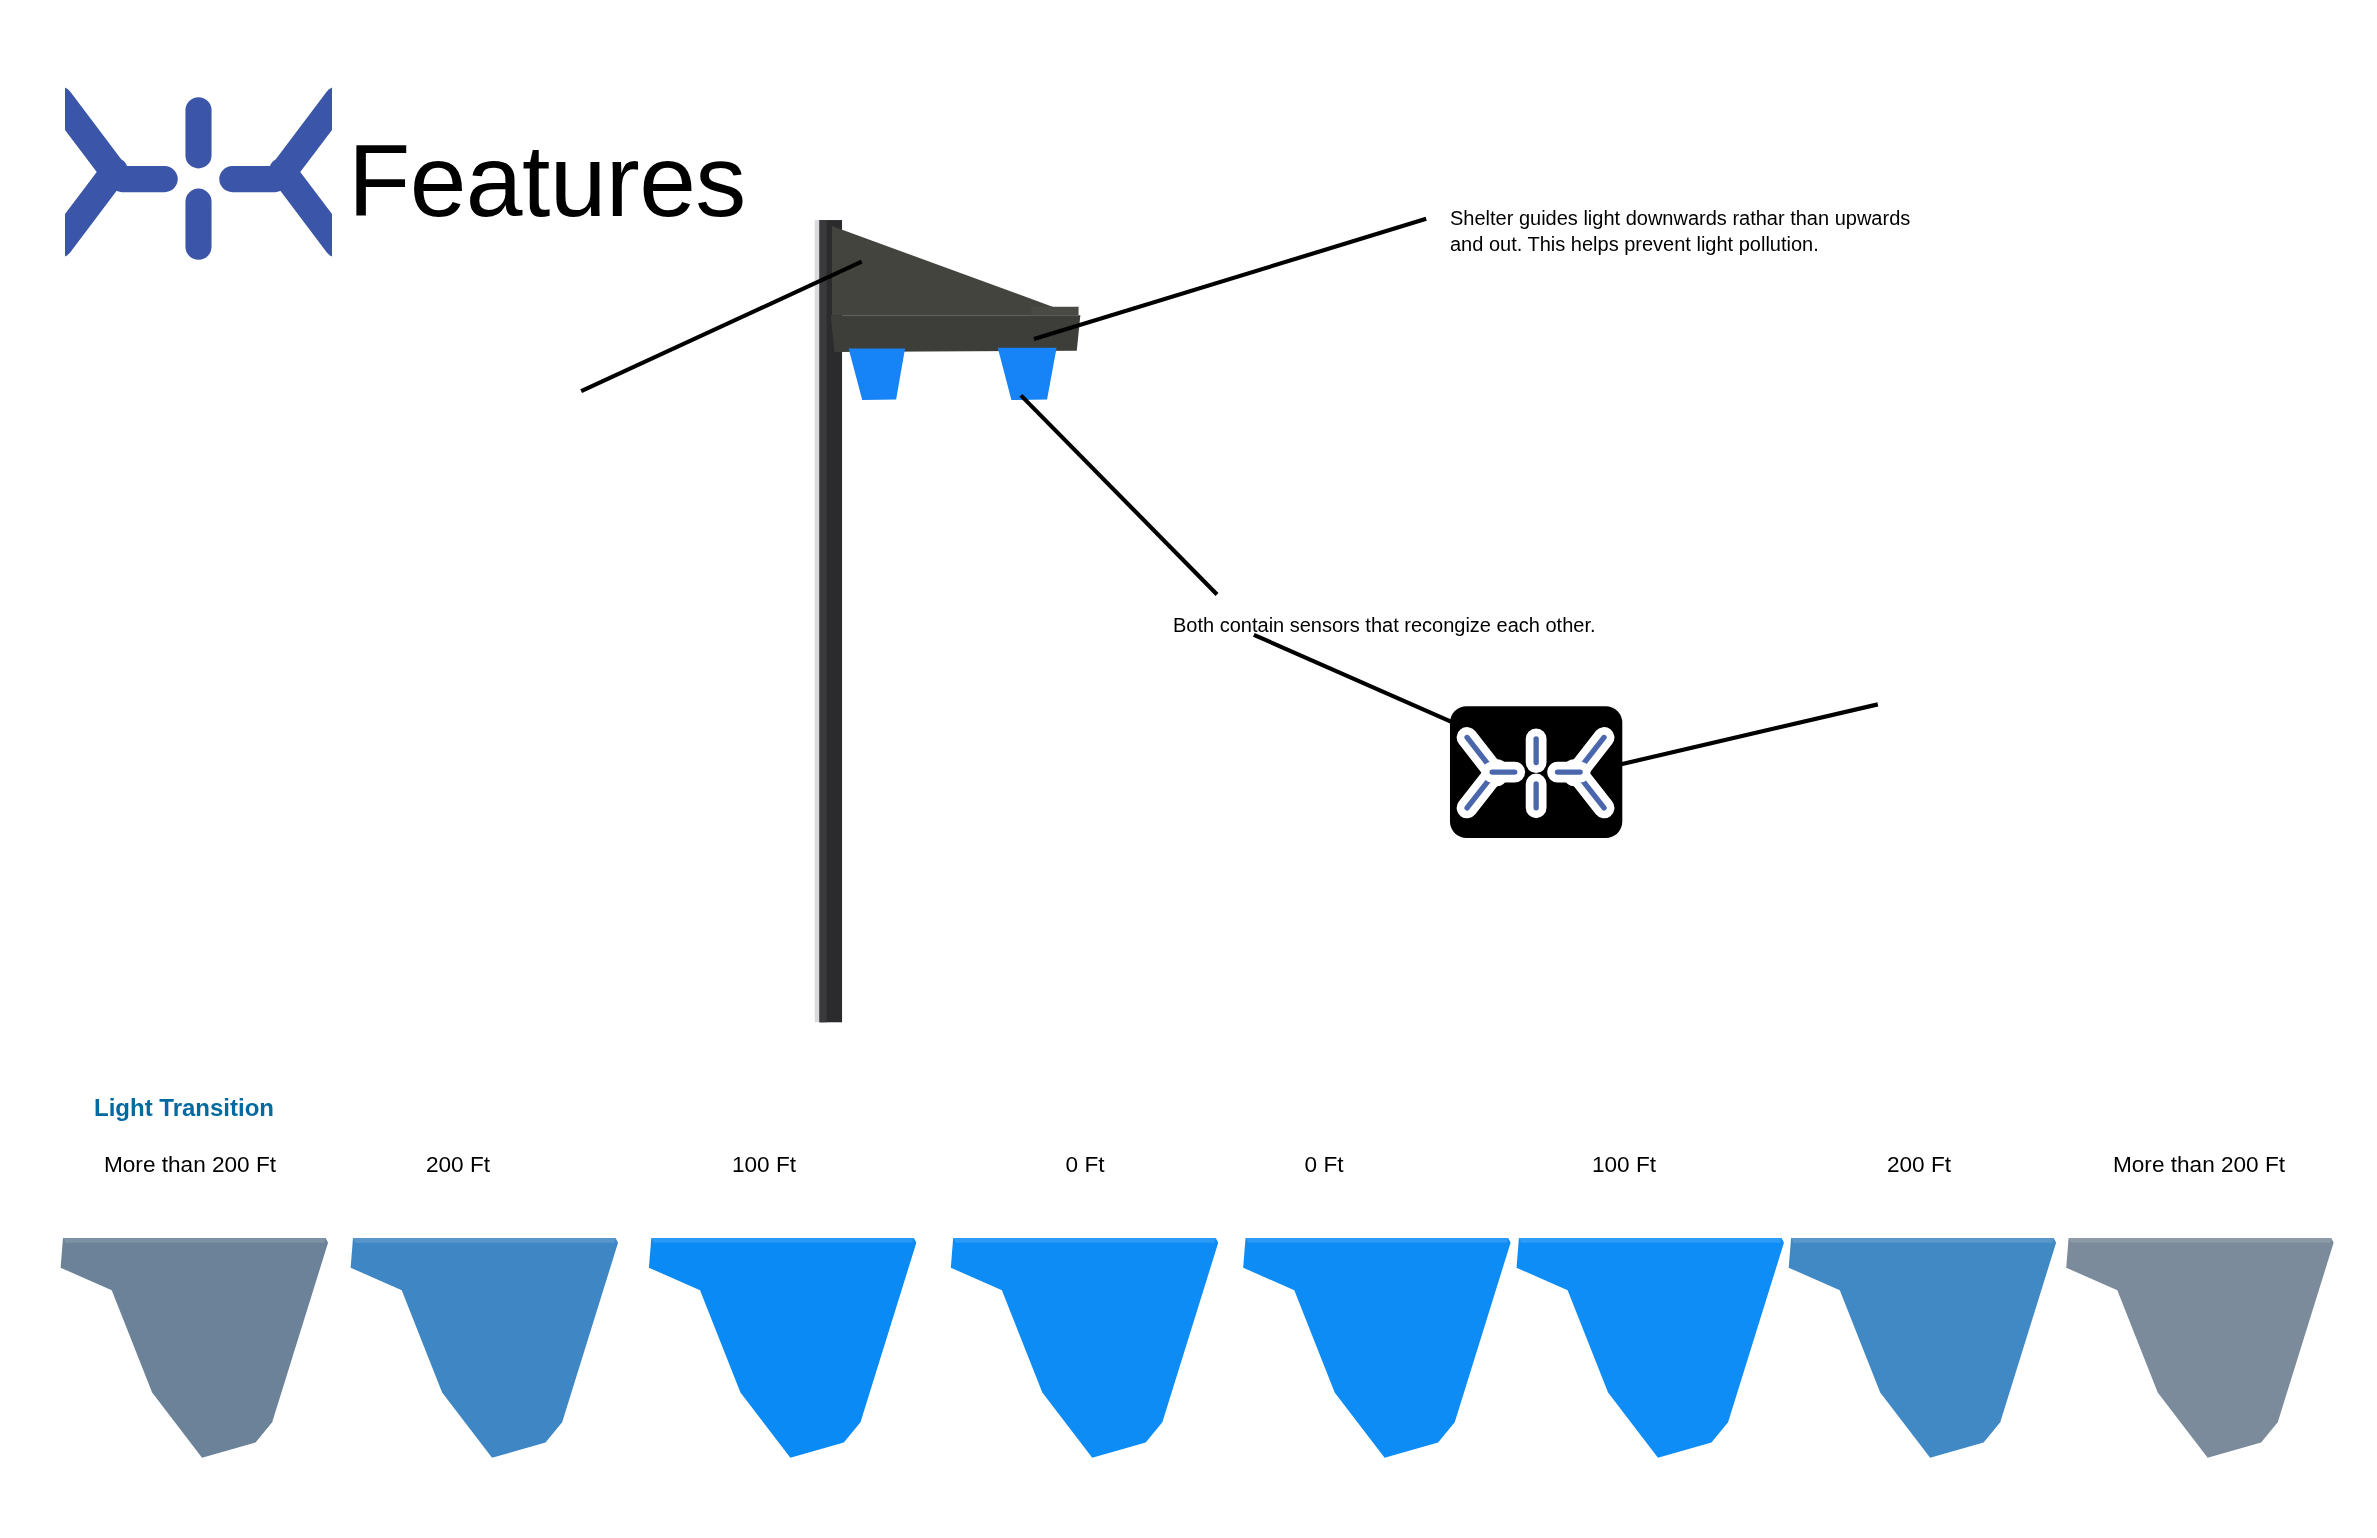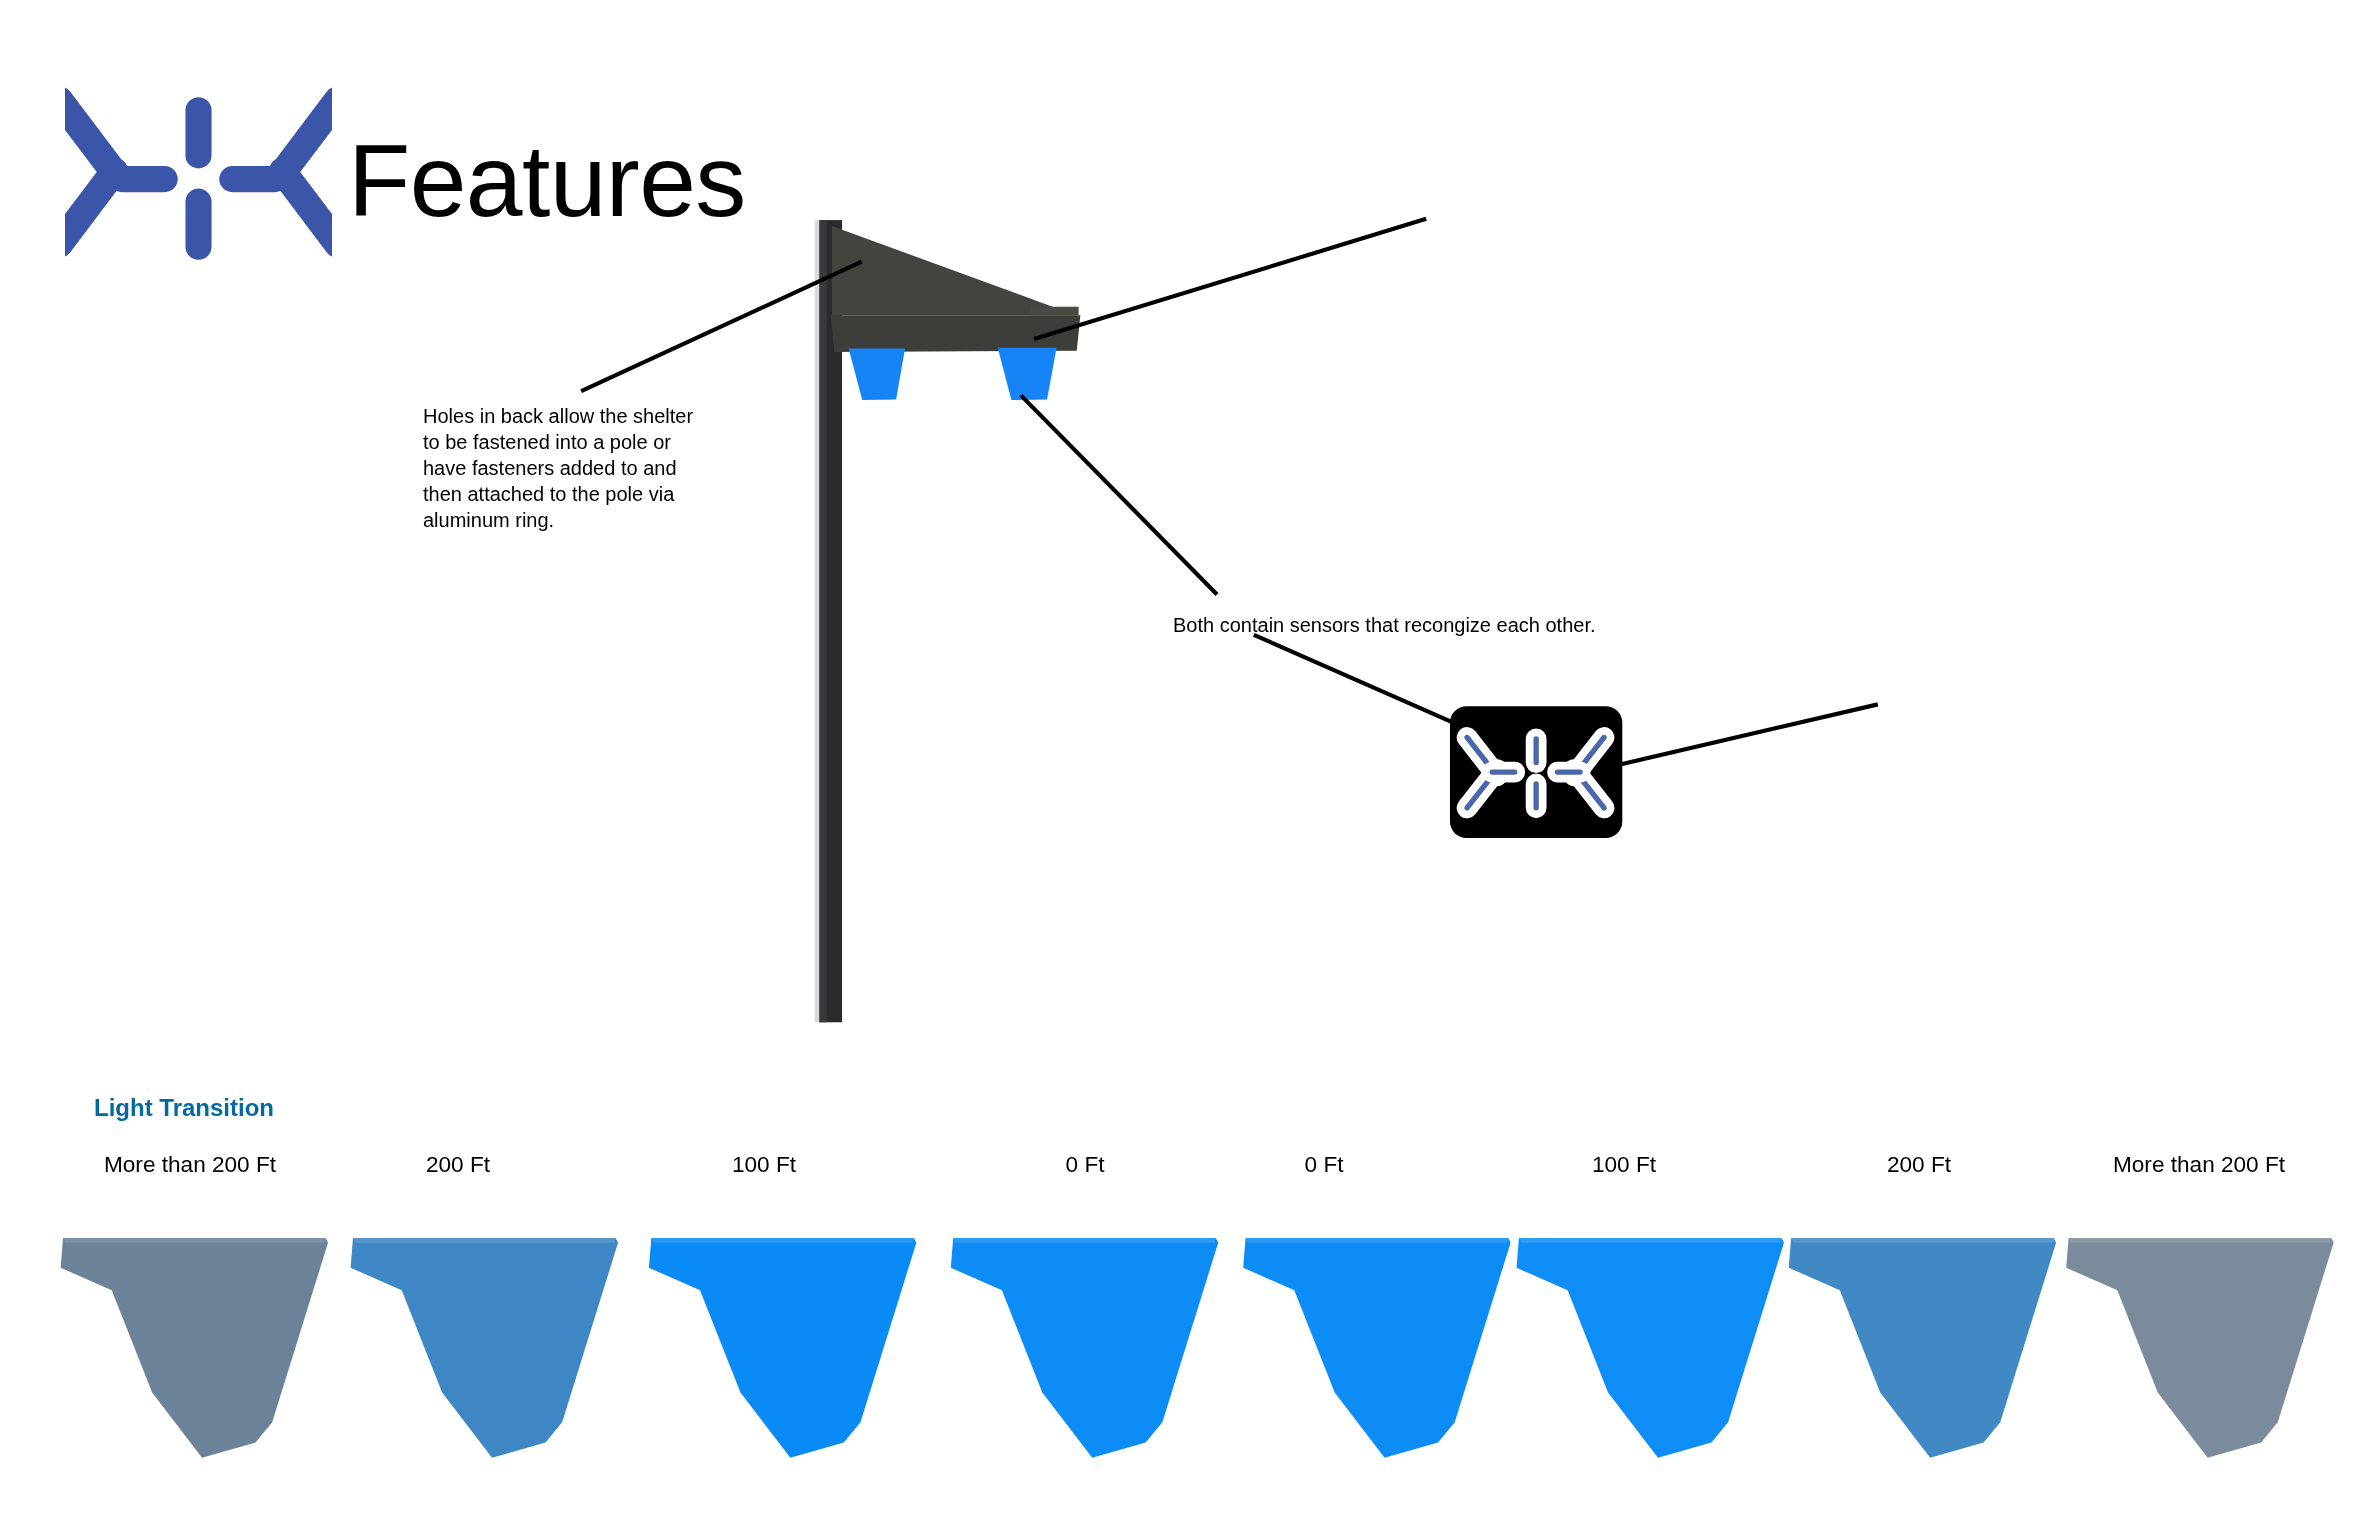--- a/index.html
+++ b/index.html
@@ -158,21 +158,21 @@
           <rect x="2663" y="1275" width="22" height="104" rx="11" transform="rotate(-38 2674 1327)"></rect>
           <rect x="2574" y="1232" width="22" height="62" rx="11"></rect>
           <rect x="2574" y="1308" width="22" height="62" rx="11"></rect>
           <rect x="2500" y="1288" width="60" height="22" rx="11"></rect>
           <rect x="2610" y="1288" width="60" height="22" rx="11"></rect>
         </g>
       </g>
     </g>
   </svg>
 
-  <div class="annotation" id="ann-holes">Holes in back allow the shelter to be fastened into a pole or have fasteners added to and then attached to the pole via aluminum ring.</div>
+  <div class="annotation" id="ann-shelter">Shelter guides light downwards rathar than upwards and out. This helps prevent light pollution.</div>
   <div class="annotation" id="ann-sensors">Both contain sensors that recongize each other.</div>
 
   <div id="lt-heading">Light Transition</div>
 
   <div id="lt-labels">
       <div class="lt-label" style="left: 190px;">More than 200 Ft</div>
       <div class="lt-label" style="left: 458px;">200 Ft</div>
       <div class="lt-label" style="left: 764px;">100 Ft</div>
       <div class="lt-label" style="left: 1085px;">0 Ft</div>
       <div class="lt-label" style="left: 1324px;">0 Ft</div>

